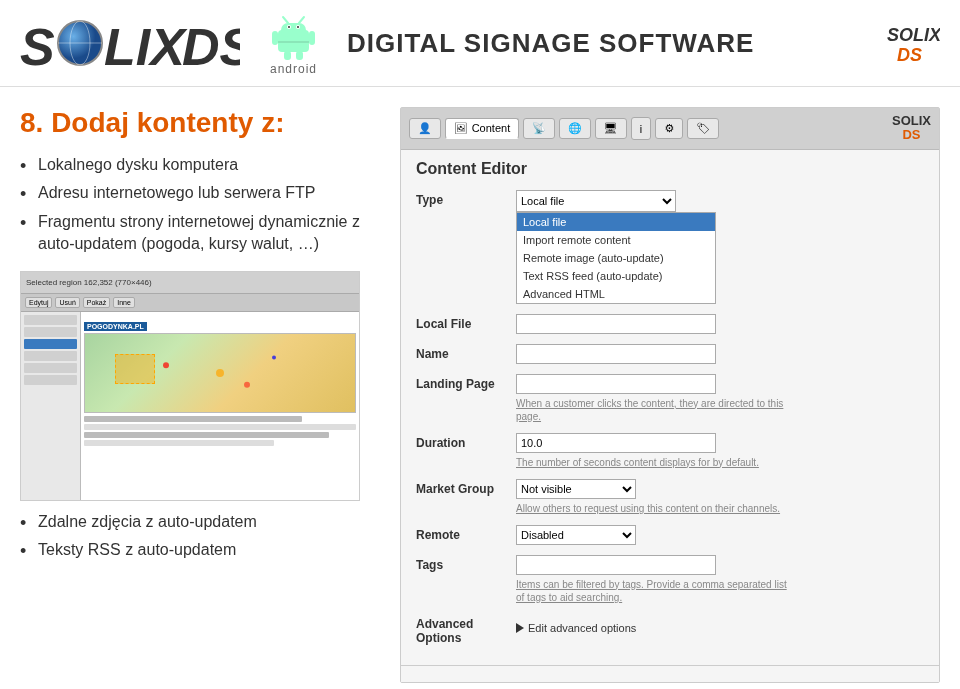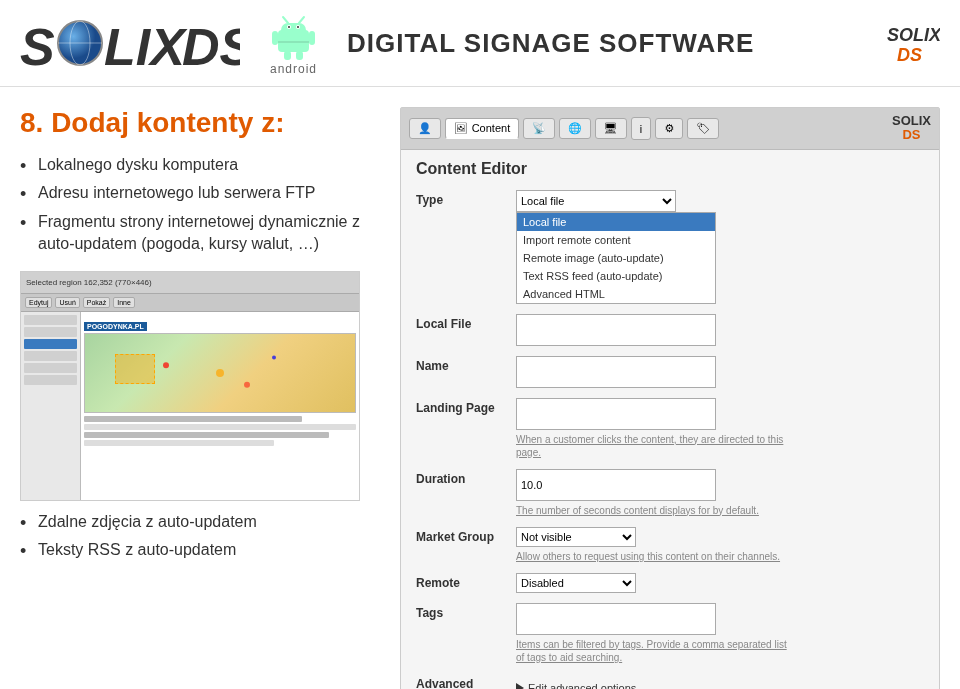--- a/index.html
+++ b/index.html
@@ -290,21 +290,21 @@
       cursor: pointer;
       color: #333;
     }
     .dropdown-item.selected {
       background: #3a7abf;
       color: #fff;
     }
 
     .form-input {
       width: 200px;
-      height: 32px;
+      height: 20px;
       border: 1px solid #aaa;
       background: #fff;
       font-size: 11px;
       padding: 0 4px;
     }
 
     .form-hint {
       font-size: 10px;
       color: #888;
       margin-top: 3px;

